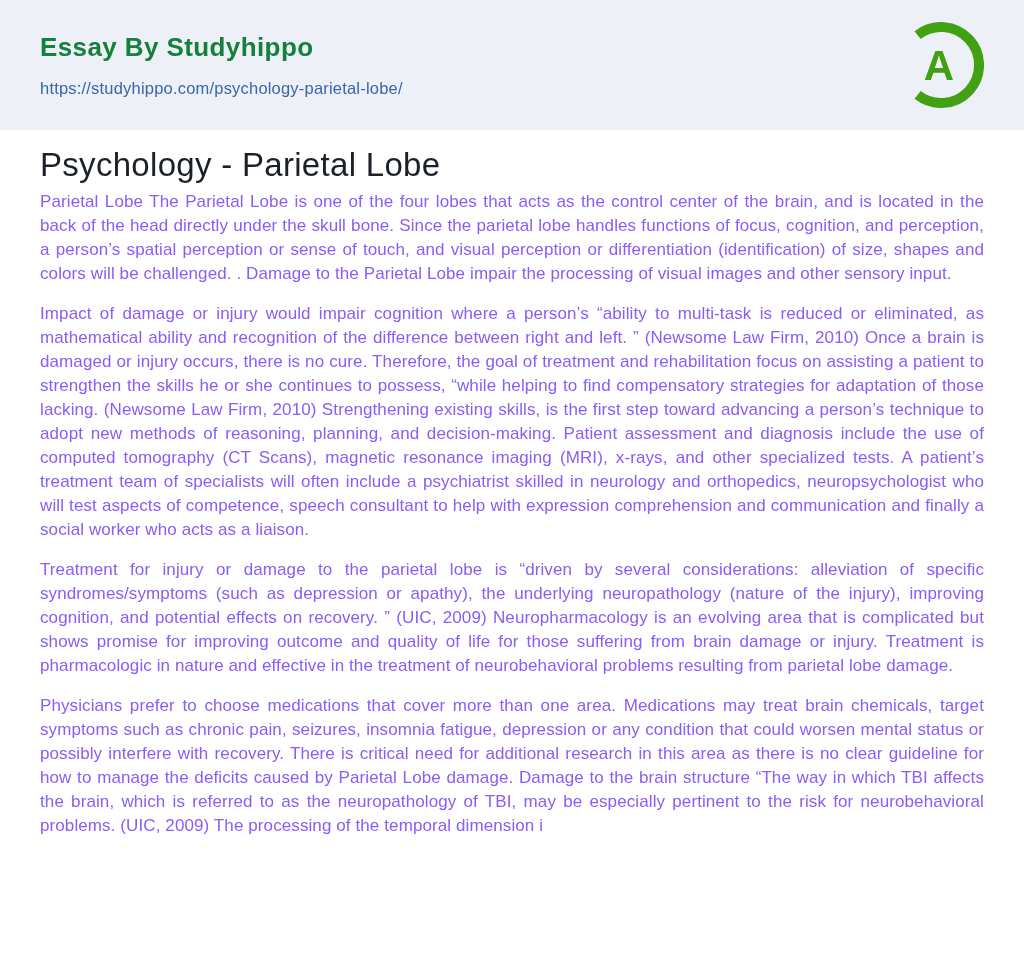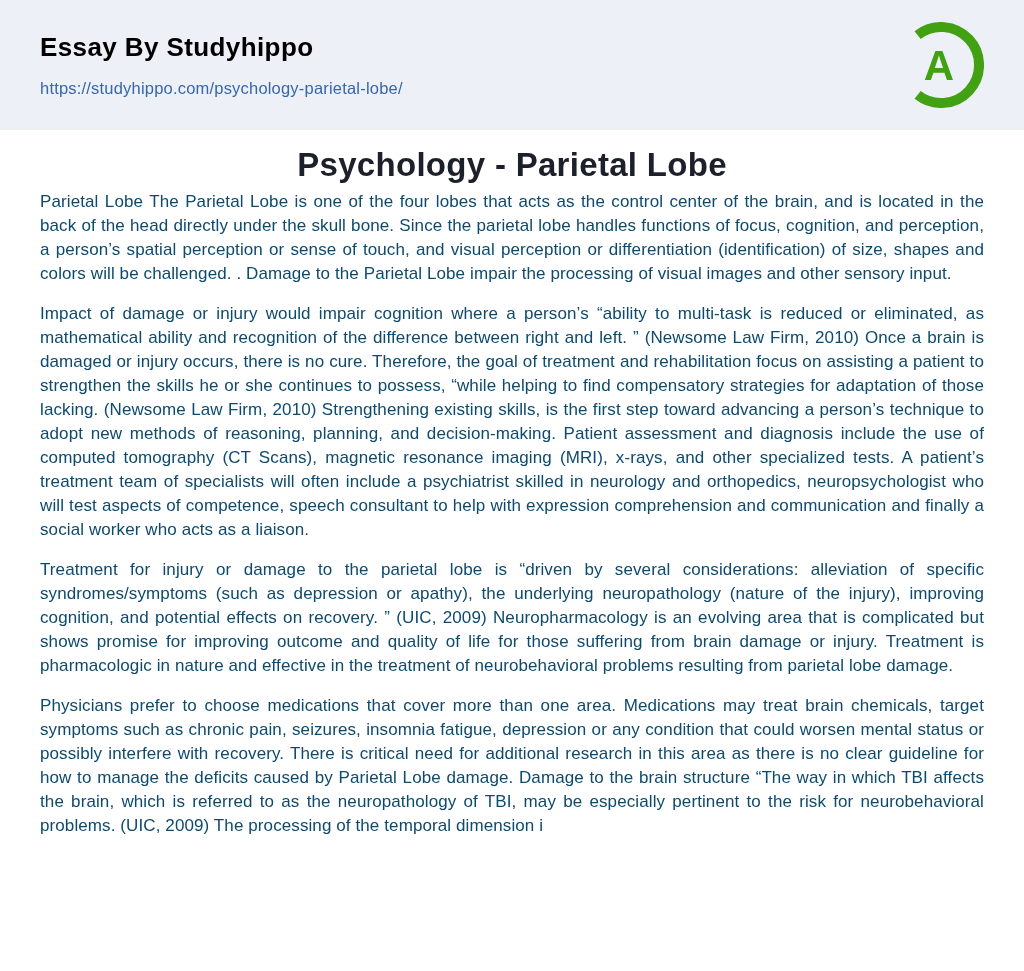--- a/index.html
+++ b/index.html
@@ -13,21 +13,21 @@
   }
   .site-header {
     background: #edf1f7;
     height: 130px;
     display: flex;
     align-items: center;
     justify-content: space-between;
     padding: 0 40px;
   }
   .site-name {
-    color: #000000;
+    color: #15803d;
     font-weight: 700;
     font-size: 26px;
     letter-spacing: 0.4px;
     line-height: 1.2;
   }
   .page-url {
     display: block;
     color: #3767a9;
     font-size: 16.5px;
     margin-top: 15px;
@@ -35,31 +35,30 @@
     letter-spacing: 0.2px;
   }
   .logo { flex: 0 0 auto; }
   .logo svg { display: block; }
   .content {
     padding: 14px 40px 0 40px;
   }
   .article-title {
     margin: 0 0 5px 0;
     font-size: 33px;
-    font-weight: 700;
+    font-weight: 400;
     color: #1c202a;
     letter-spacing: 0.3px;
     line-height: 1.25;
-    text-align: center;
   }
   .article-body p {
     margin: 0 0 16px 0;
     font-size: 17px;
     line-height: 24px;
-    color: #0c4a6e;
+    color: #8b5cf6;
     text-align: justify;
     letter-spacing: 0.1px;
   }
 </style>
 </head>
 <body>
 
 <div class="page">
 
   <header class="site-header">

